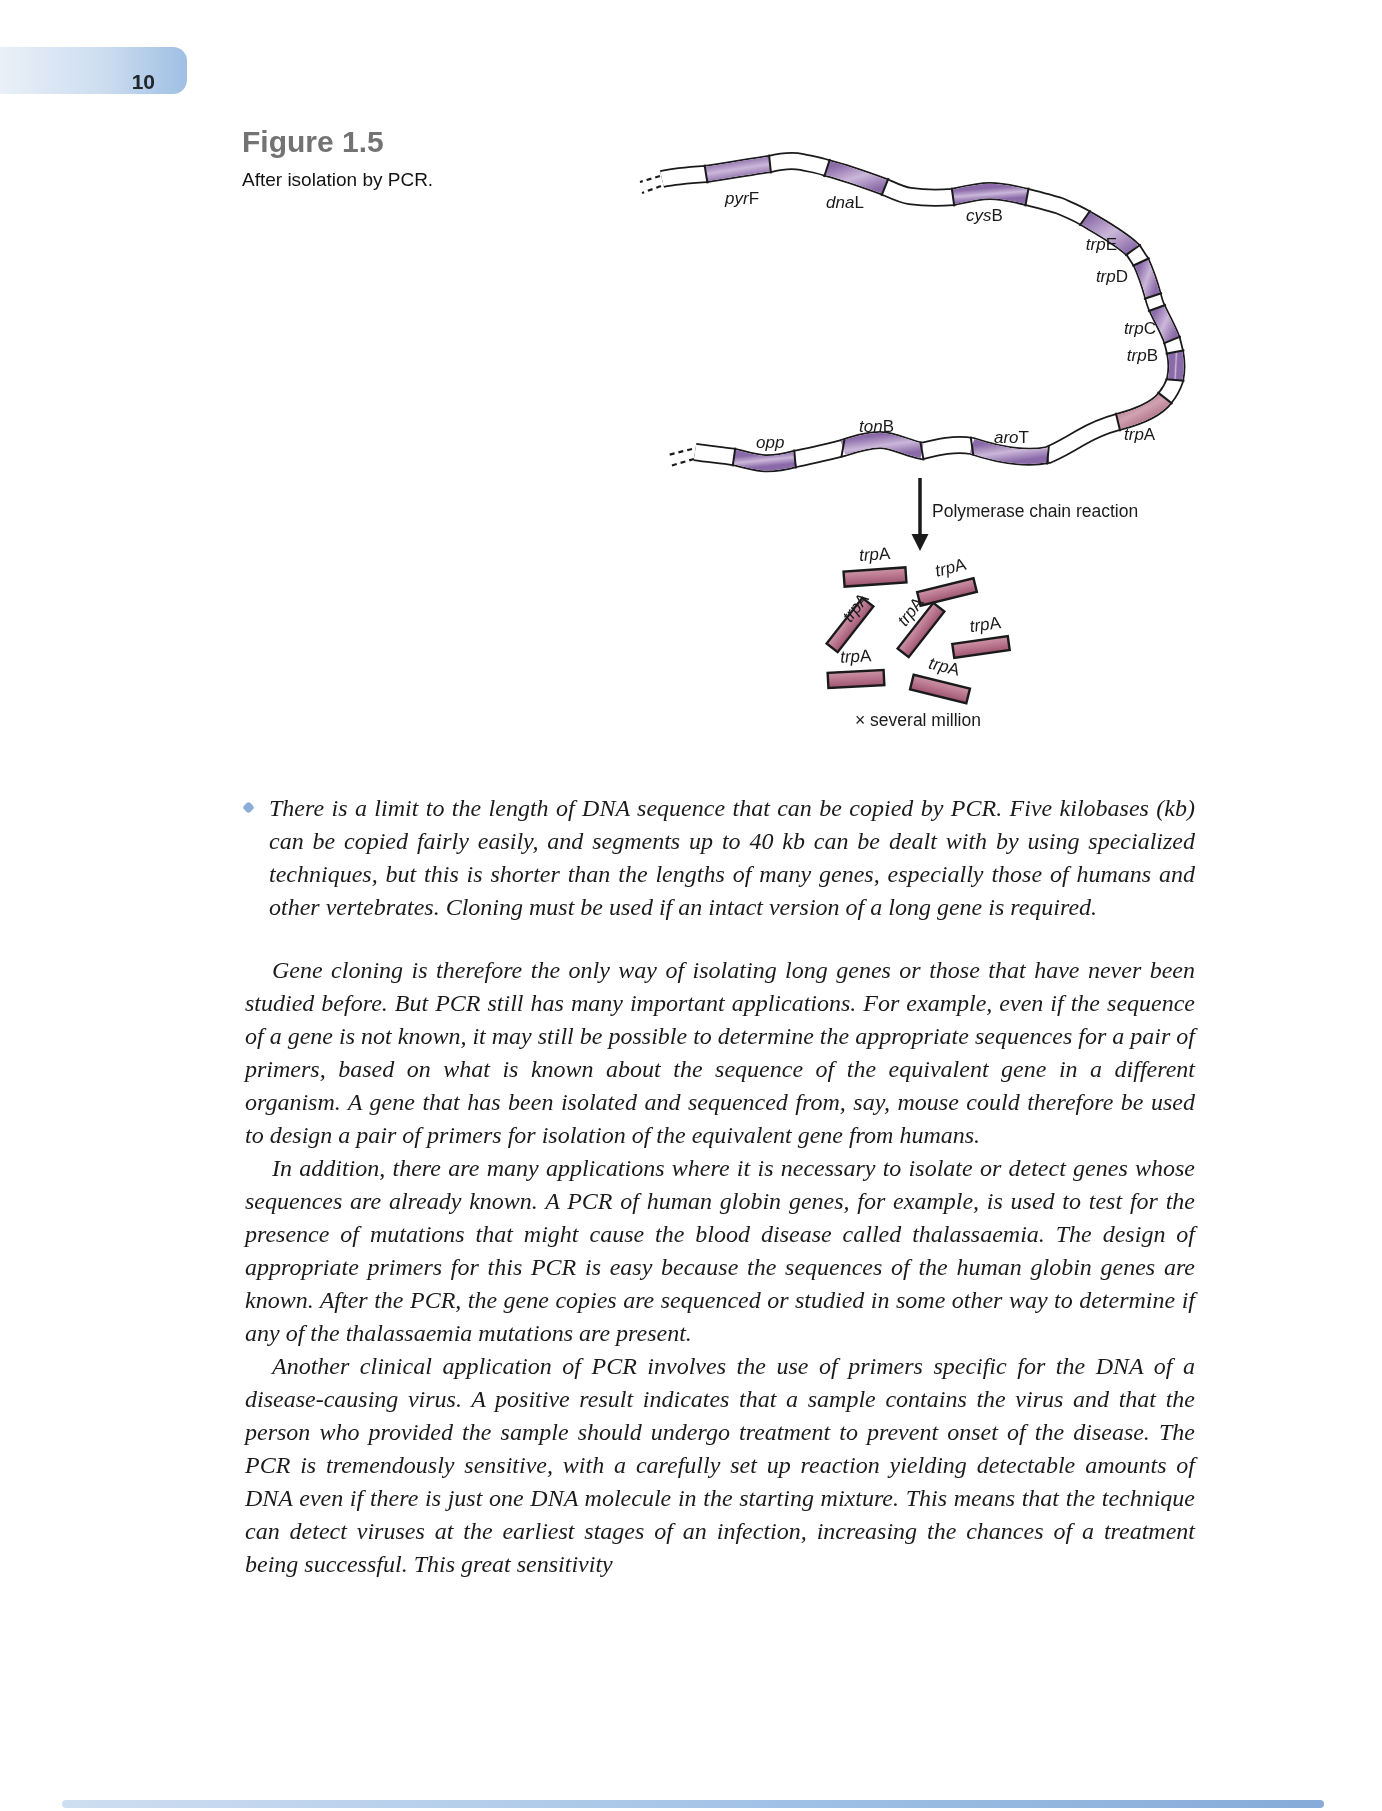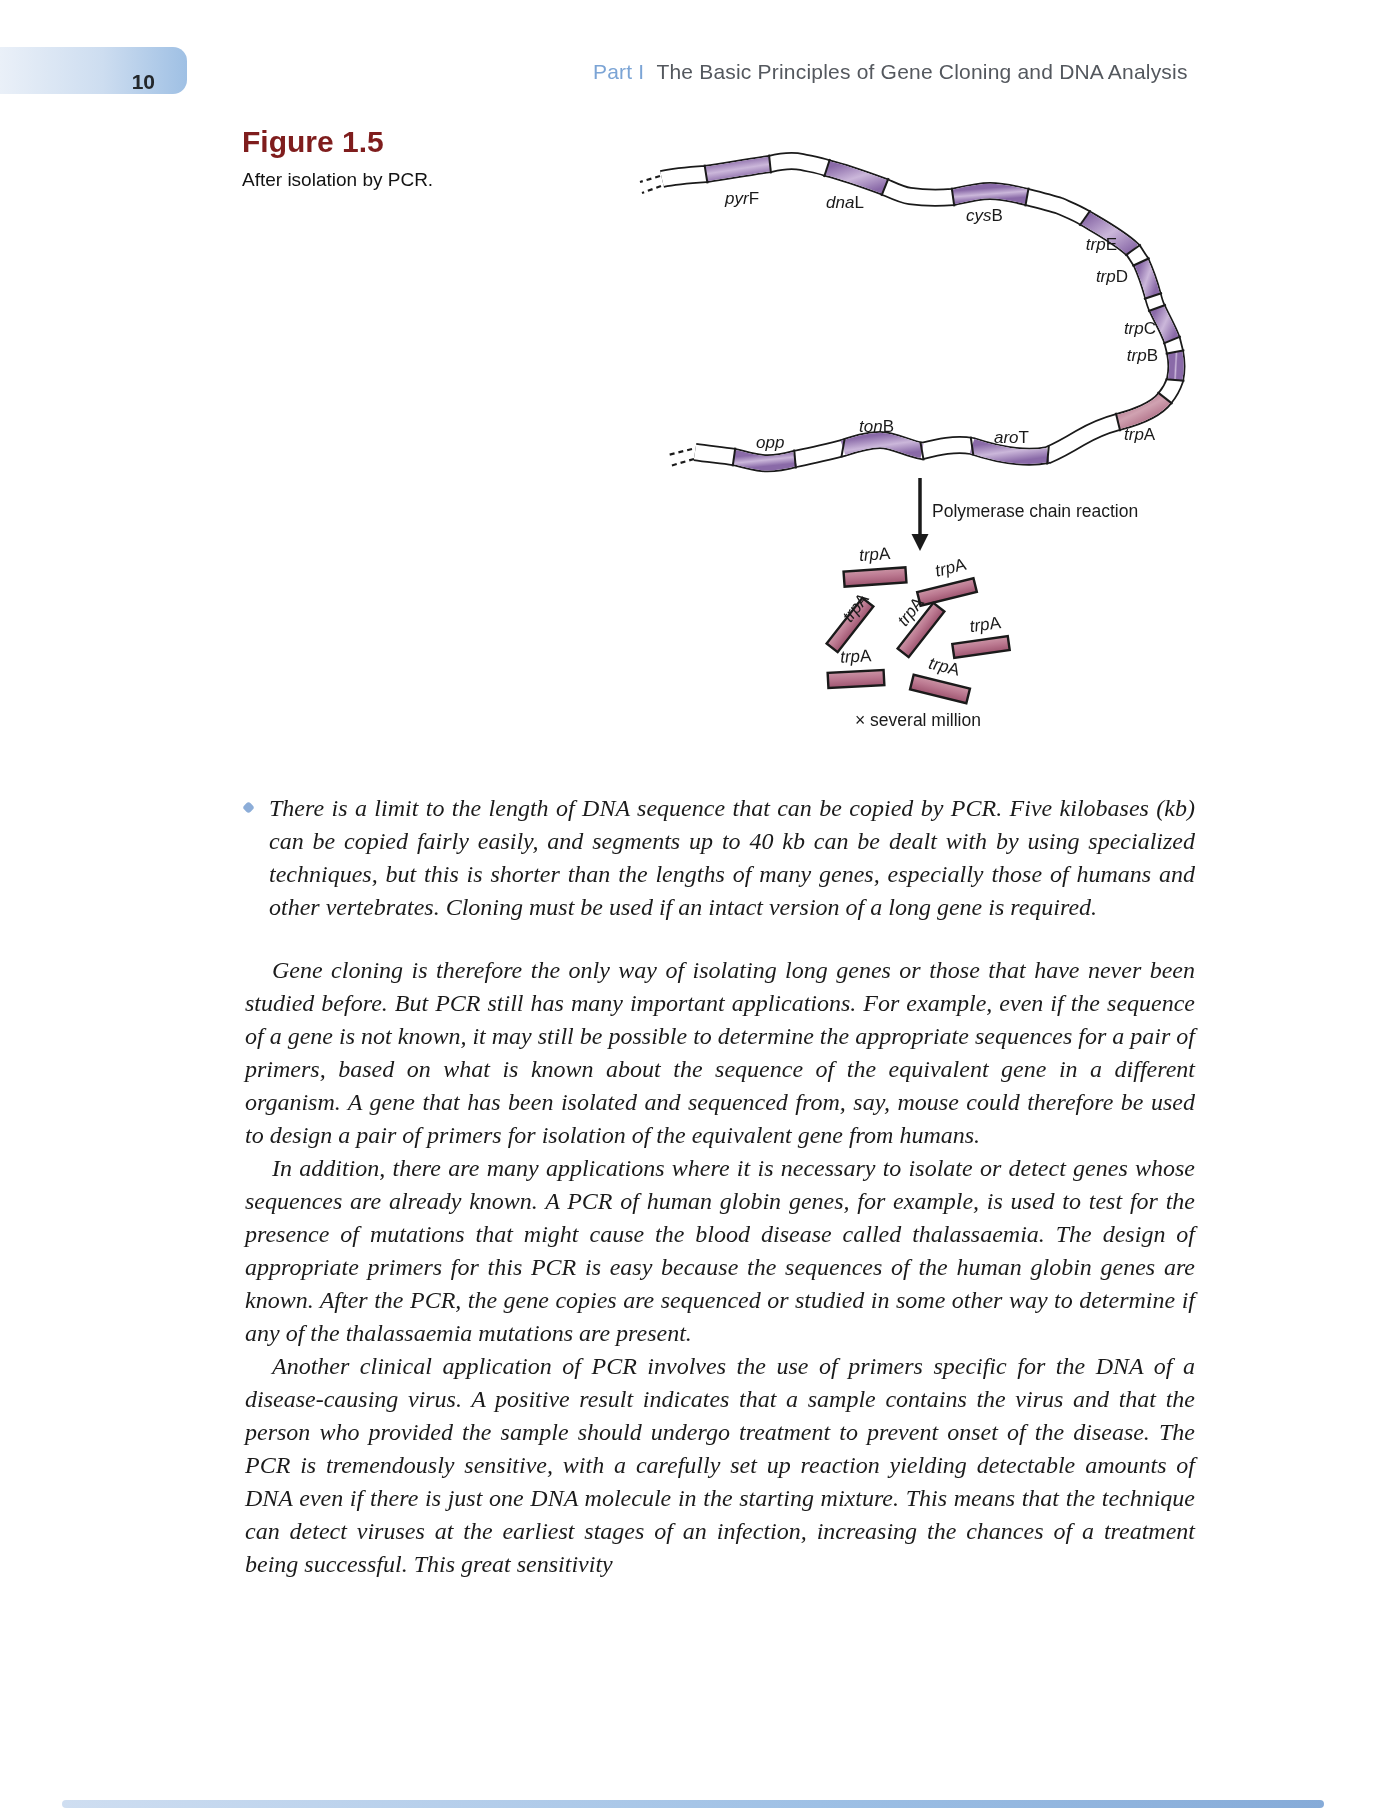--- a/index.html
+++ b/index.html
@@ -10,21 +10,21 @@
   .pagenum-box{position:absolute;left:0;top:47px;width:187px;height:47px;
     background:linear-gradient(90deg,#eaf0f8 0%,#cdddf0 55%,#9fc0e4 100%);
     border-radius:0 14px 14px 0;display:flex;align-items:flex-end;justify-content:flex-end;
     padding-right:0;box-sizing:border-box;}
   .pagenum{font-size:21px;font-weight:bold;color:#23272b;margin-right:32px;}
   .running-head{position:absolute;left:593px;top:60px;font-size:21px;color:#54585e;
     letter-spacing:.2px;white-space:nowrap;}
   .running-head .part{color:#7ba4d5;margin-right:12px;}
 
   
-  .fig-label{position:absolute;left:242px;top:125px;font-size:30px;font-weight:bold;color:#7f1d1d;}
+  .fig-label{position:absolute;left:242px;top:125px;font-size:30px;font-weight:bold;color:#737373;}
   .fig-caption{position:absolute;left:242px;top:169px;font-size:19px;color:#131313;}
 
   
   .fig-svg{position:absolute;left:630px;top:140px;}
   .glabel{font-family:"Liberation Sans",sans-serif;font-size:17px;fill:#1a1a1a;}
   .it{font-style:italic;}
   .note{font-family:"Liberation Sans",sans-serif;font-size:17.5px;fill:#1a1a1a;}
 
   
   .content{position:absolute;left:245px;top:792px;width:950px;
@@ -40,23 +40,20 @@
   .footer-bar{position:absolute;left:62px;top:1800px;width:1262px;height:8px;
     background:linear-gradient(90deg,#cfdef1 0%,#9ec0e5 60%,#86abd8 100%);border-radius:4px;}
 </style>
 </head>
 <body>
 
 <div class="page">
 
   <div class="pagenum-box">
     <span class="pagenum">10</span>
-  </div>
-  <div class="running-head">
-    <span class="part">Part I</span><span>The Basic Principles of Gene Cloning and DNA Analysis</span>
   </div>
 
   <div class="fig-label">Figure 1.5</div>
   <div class="fig-caption">After isolation by PCR.</div>
 
   <svg class="fig-svg" width="570" height="600" viewBox="0 0 570 600">
     <defs>
       <linearGradient id="gpur" x1="0" y1="0" x2="1" y2="1">
         <stop offset="0" stop-color="#8a6aa8"></stop>
         <stop offset="0.5" stop-color="#cbb7da"></stop>

